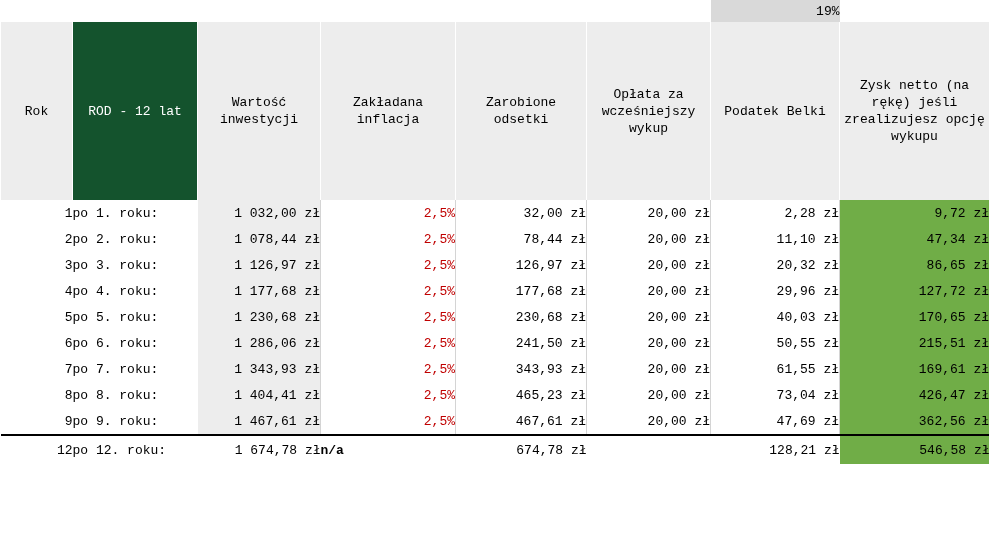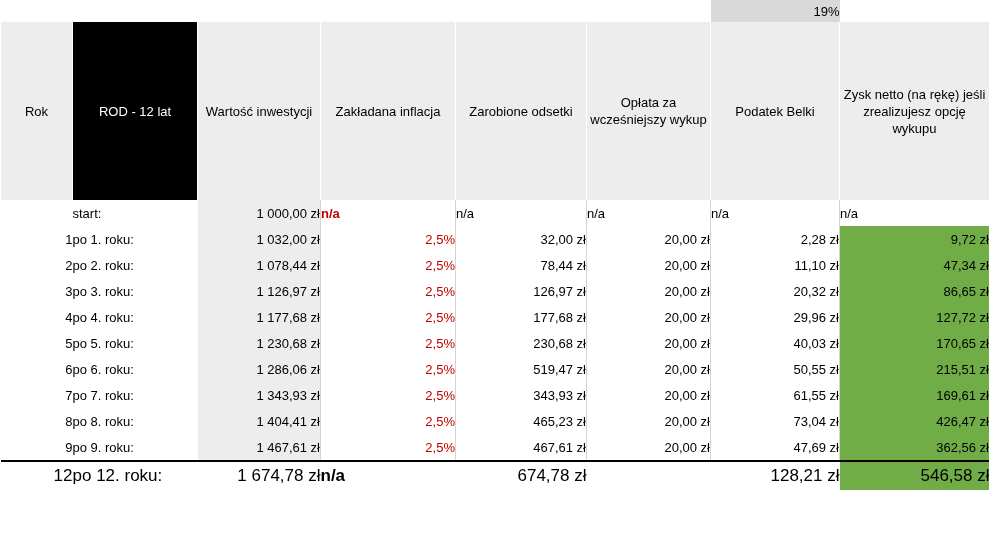--- a/index.html
+++ b/index.html
@@ -12,20 +12,21 @@
     height: 551px;
     font-family: "Liberation Sans", sans-serif;
     font-size: 13px;
     color: #000000;
     overflow: hidden;
   }
   .sheet {
     position: relative;
     width: 989px;
     height: 437px;
+    font-family: Liberation Mono, monospace;
   }
   table.grid {
     border-collapse: collapse;
     table-layout: fixed;
     width: 989px;
   }
   table.grid td, table.grid th {
     padding: 0;
     vertical-align: middle;
     font-weight: normal;
@@ -50,21 +51,21 @@
     background: #ededed;
     border-left: 1px solid #ffffff;
     border-right: 1px solid #ffffff;
     text-align: center;
     font-weight: bold;
     font-size: 13px;
     line-height: 17px;
     padding: 0 6px;
   }
   .headrow th.h-rod {
-    background: #000000;
+    background: #14532d;
     color: #ffffff;
   }
   .headrow th.h-year {
     background: #ededed;
   }
   .headrow th.h-plain {
     background: #ededed;
   }
 
   
@@ -130,21 +131,21 @@
 
   
   .startrow td {
     height: 26px;
   }
 
   
   .totalrow td {
     height: 28px;
     font-weight: bold;
-    font-size: 17px;
+    font-size: 13px;
     border-top: 2px solid #000000;
     padding: 0 6px;
     white-space: nowrap;
   }
   .totalrow .c-value { background: #ffffff; }
   .totalrow .c-zysk { background: #70ad47; }
   .totalrow .c-infl { color: #000000; font-weight: bold; text-align: left; }
 </style>
 </head>
 <body>
@@ -179,30 +180,20 @@
       <th class="h-year">Rok</th>
       <th class="h-rod">ROD - 12 lat</th>
       <th class="h-plain">Wartość inwestycji</th>
       <th class="h-plain">Zakładana inflacja</th>
       <th class="h-plain">Zarobione odsetki</th>
       <th class="h-plain">Opłata za wcześniejszy wykup</th>
       <th class="h-plain">Podatek Belki</th>
       <th class="h-plain">Zysk netto (na rękę) jeśli zrealizujesz opcję wykupu</th>
     </tr>
 
-    <tr class="datarow startrow">
-      <td class="c-year"></td>
-      <td class="c-label">start:</td>
-      <td class="c-value">1 000,00 zł</td>
-      <td class="c-infl na">n/a</td>
-      <td class="c-odsetki na-left">n/a</td>
-      <td class="c-oplata na-left">n/a</td>
-      <td class="c-podatek na-left">n/a</td>
-      <td class="c-zysk plain na-left">n/a</td>
-    </tr>
 
     <tr class="datarow">
       <td class="c-year">1</td>
       <td class="c-label">po 1. roku:</td>
       <td class="c-value">1 032,00 zł</td>
       <td class="c-infl">2,5%</td>
       <td class="c-odsetki">32,00 zł</td>
       <td class="c-oplata">20,00 zł</td>
       <td class="c-podatek">2,28 zł</td>
       <td class="c-zysk">9,72 zł</td>
@@ -250,21 +241,21 @@
       <td class="c-oplata">20,00 zł</td>
       <td class="c-podatek">40,03 zł</td>
       <td class="c-zysk">170,65 zł</td>
     </tr>
 
     <tr class="datarow">
       <td class="c-year">6</td>
       <td class="c-label">po 6. roku:</td>
       <td class="c-value">1 286,06 zł</td>
       <td class="c-infl">2,5%</td>
-      <td class="c-odsetki">519,47 zł</td>
+      <td class="c-odsetki">241,50 zł</td>
       <td class="c-oplata">20,00 zł</td>
       <td class="c-podatek">50,55 zł</td>
       <td class="c-zysk">215,51 zł</td>
     </tr>
 
     <tr class="datarow">
       <td class="c-year">7</td>
       <td class="c-label">po 7. roku:</td>
       <td class="c-value">1 343,93 zł</td>
       <td class="c-infl">2,5%</td>

